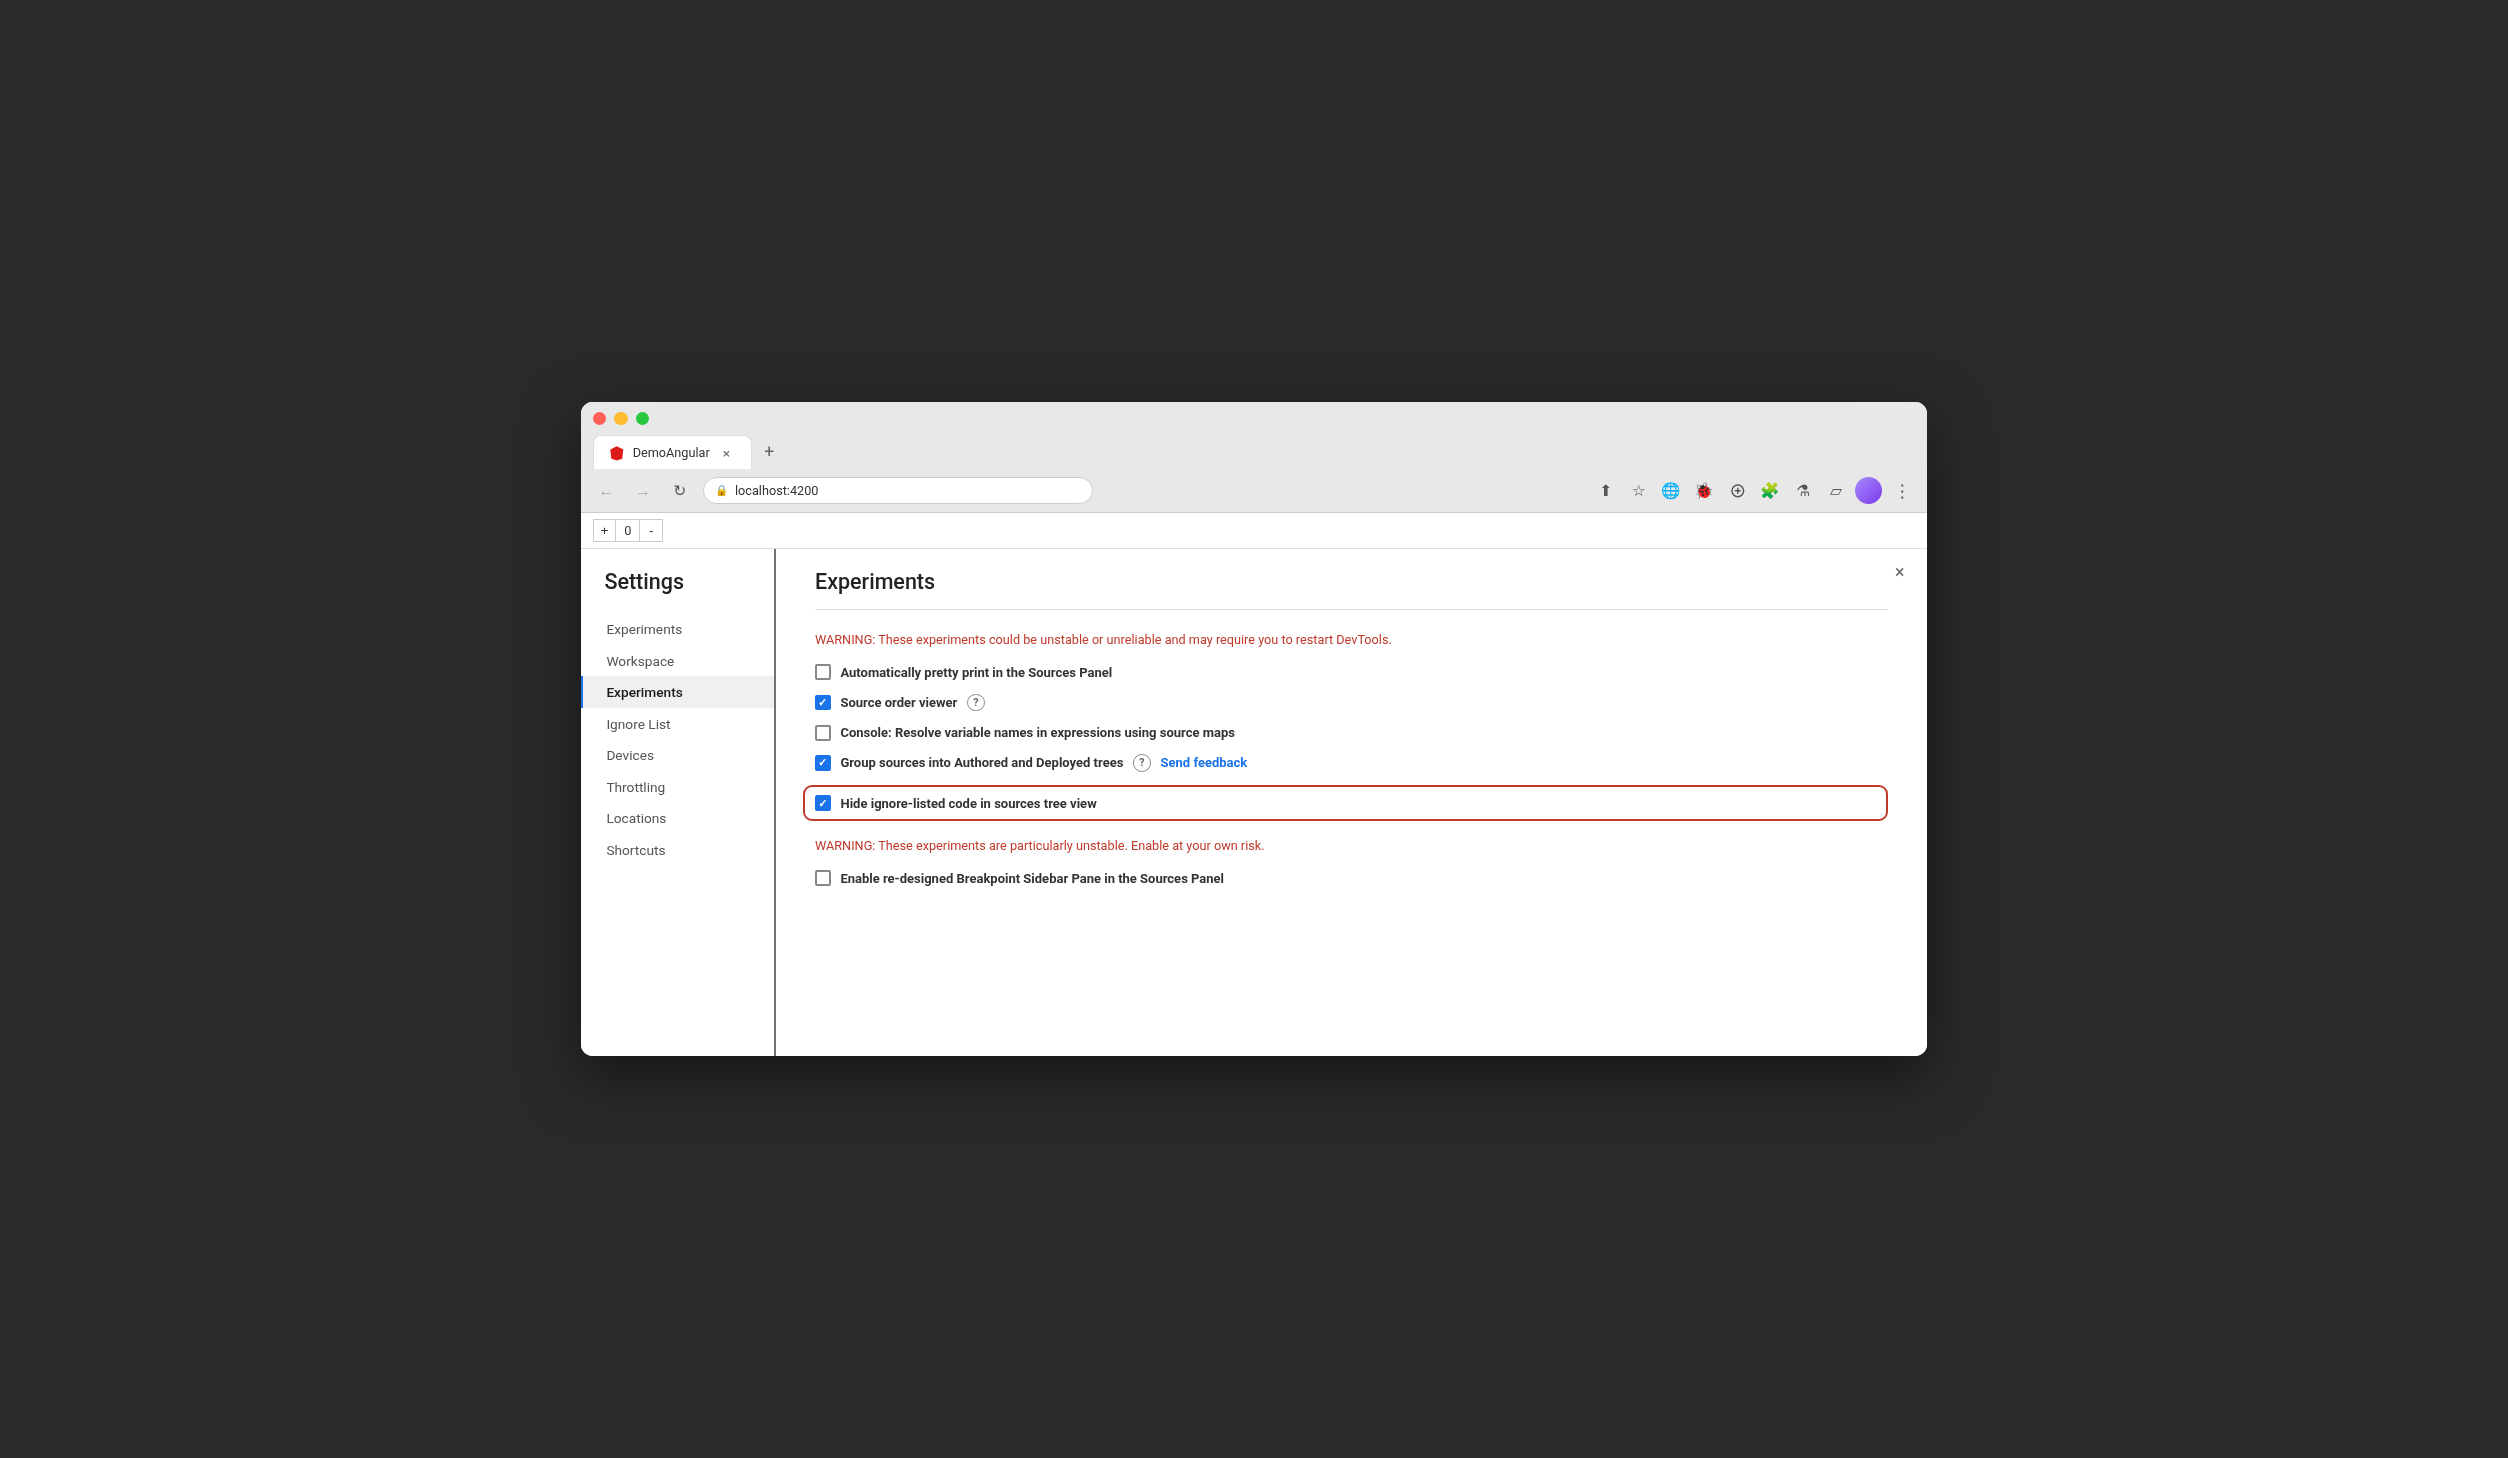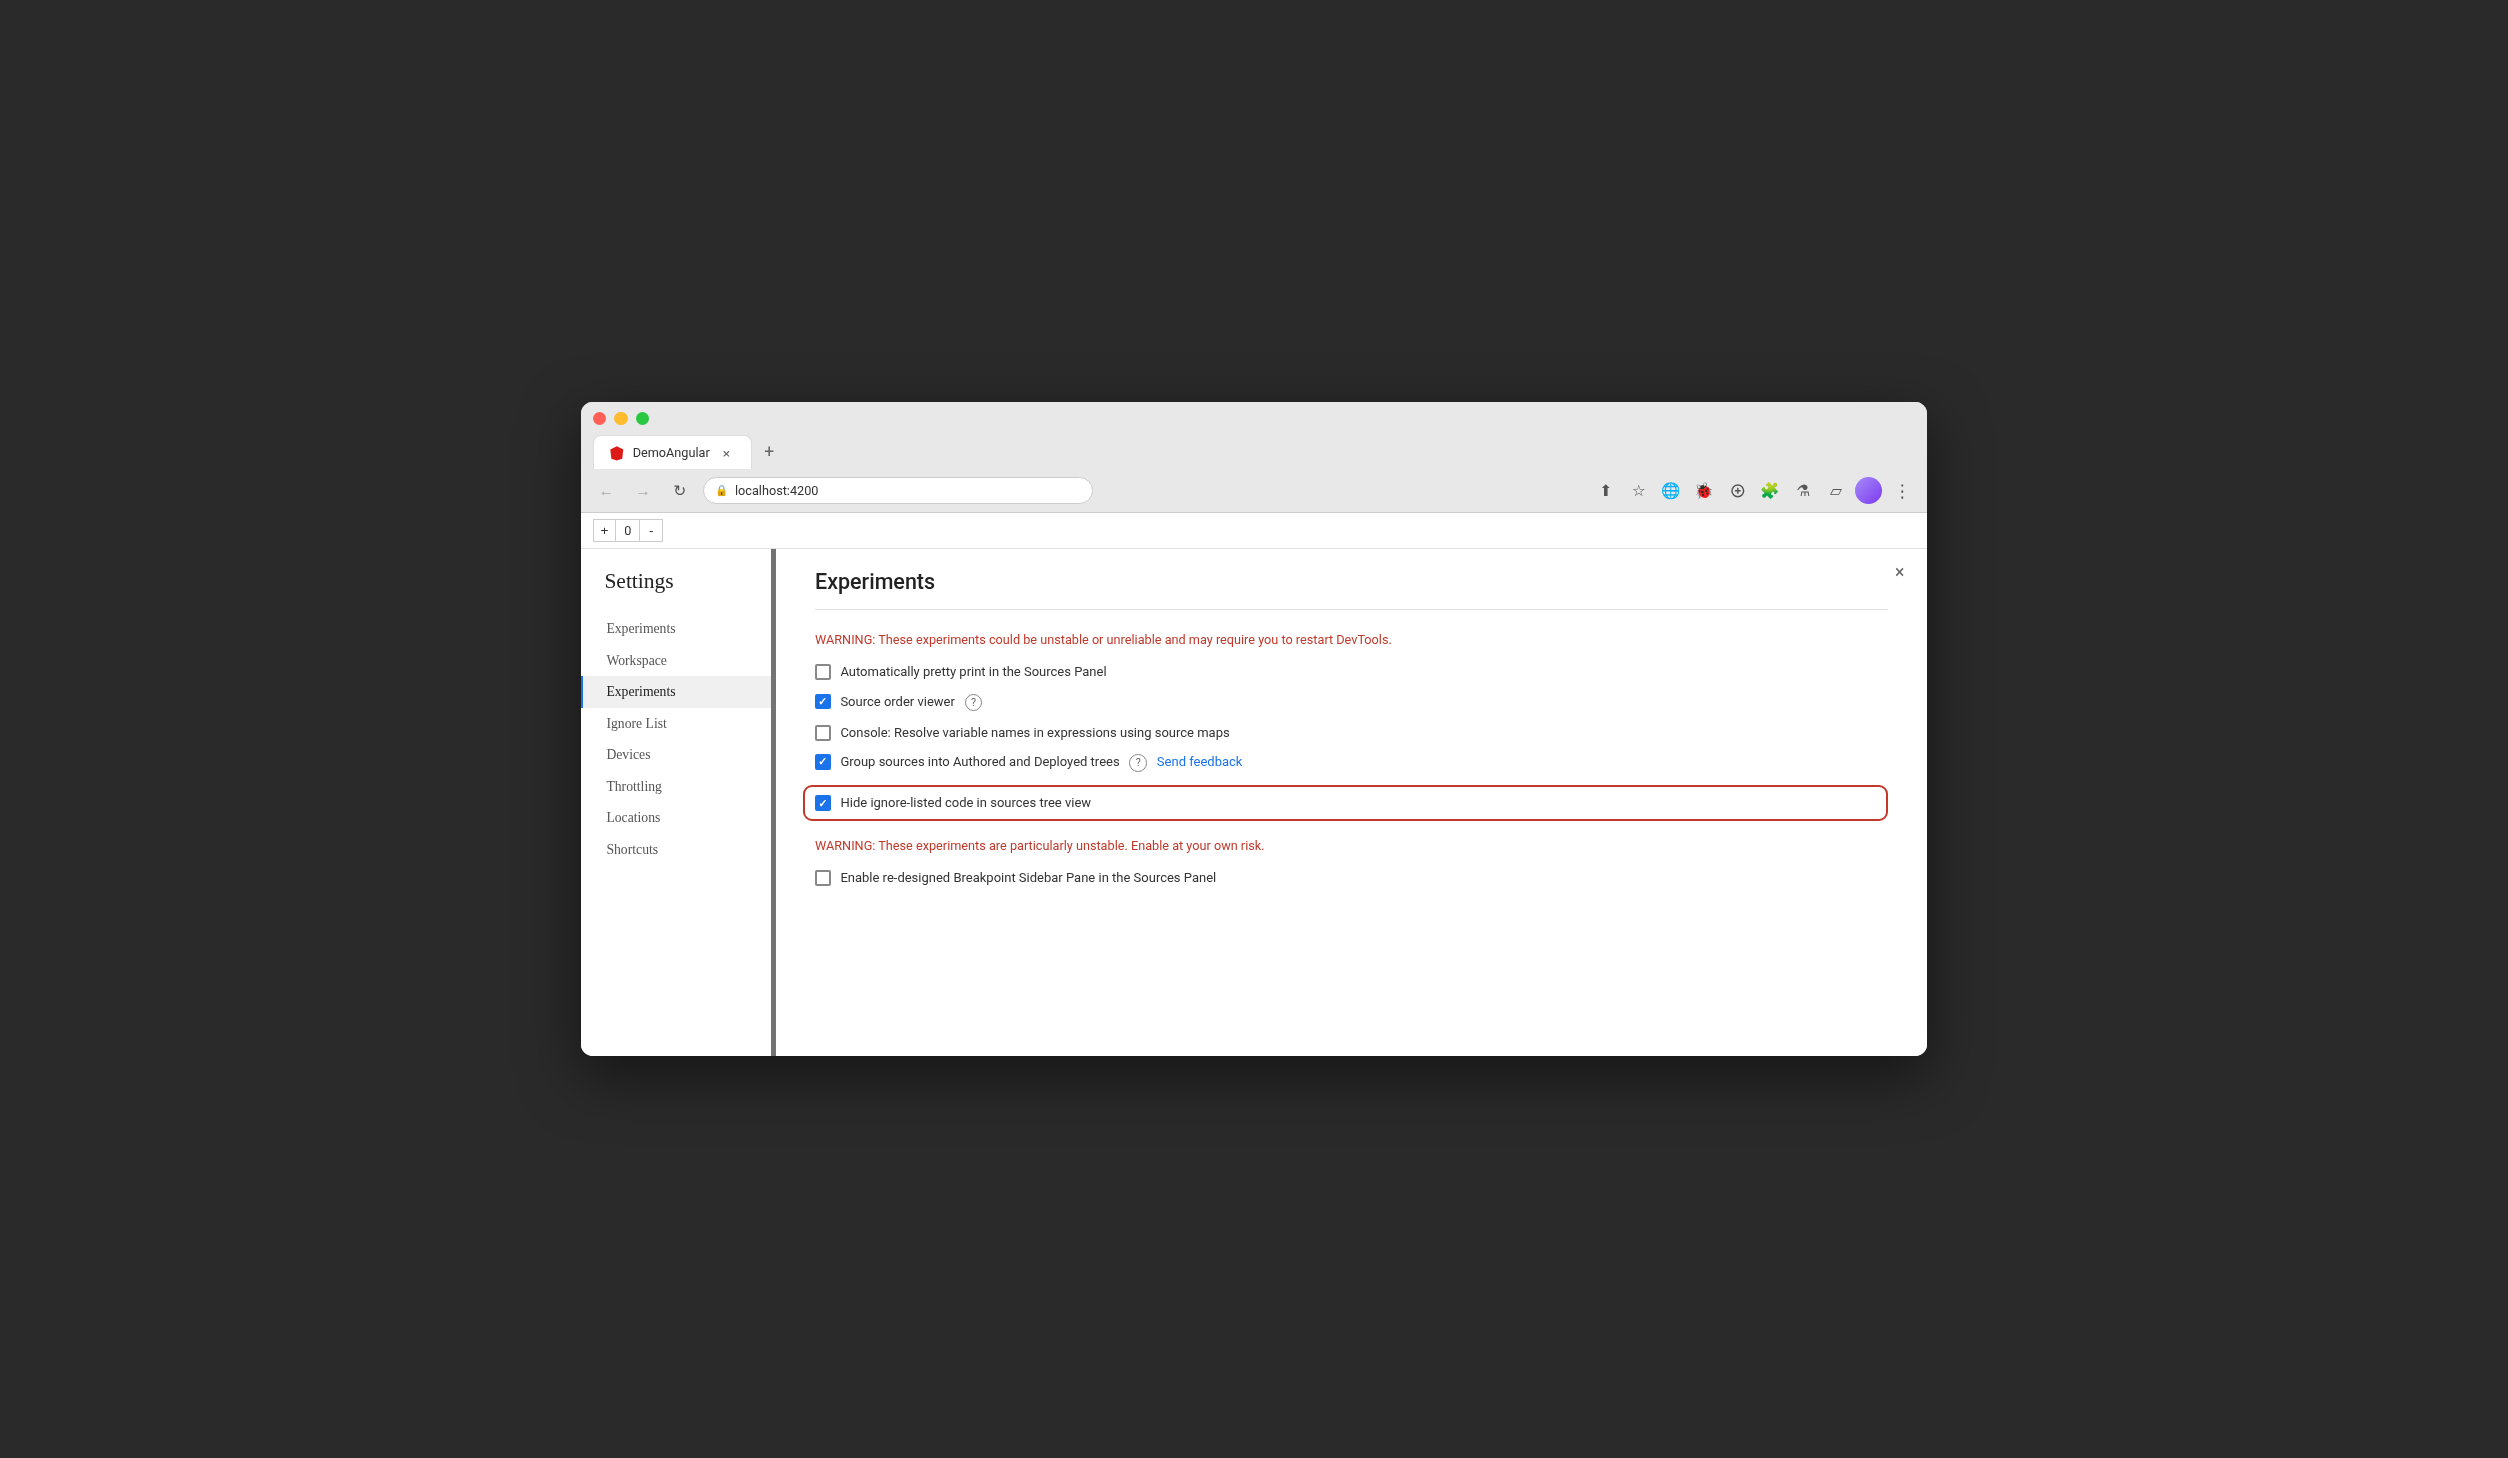--- a/index.html
+++ b/index.html
@@ -217,22 +217,21 @@
       width: 23.4px;
       height: 23.4px;
       display: flex;
       align-items: center;
       justify-content: center;
     }
 
     .settings-sidebar {
       width: 195px;
       padding: 19.5px 0;
-      border-right: 5px solid #737373;
-      font-family: Liberation Serif, serif;
+      border-right: 2px solid #737373;
     }
 
     .settings-title {
       font-size: 21.5px;
       font-weight: 500;
       color: #222;
       padding: 0 23.4px 19.5px 23.4px;
     }
 
     .nav-item {
@@ -296,24 +295,26 @@
       margin-bottom: 15.6px;
       line-height: 1.5;
     }
 
     .warning-label {
       font-weight: 400;
     }
 
     .experiment-item {
       display: flex;
+      align-items: center;
       gap: 9.8px;
       margin-bottom: 13.7px;
       font-size: 13px;
       color: #333;
+      font-weight: bold;
     }
 
     .experiment-item.highlighted {
       border: 2px solid #c0392b;
       border-radius: 9px;
       padding: 7.8px 9.8px;
       margin-left: -11.7px;
     }
 
     .checkbox {

